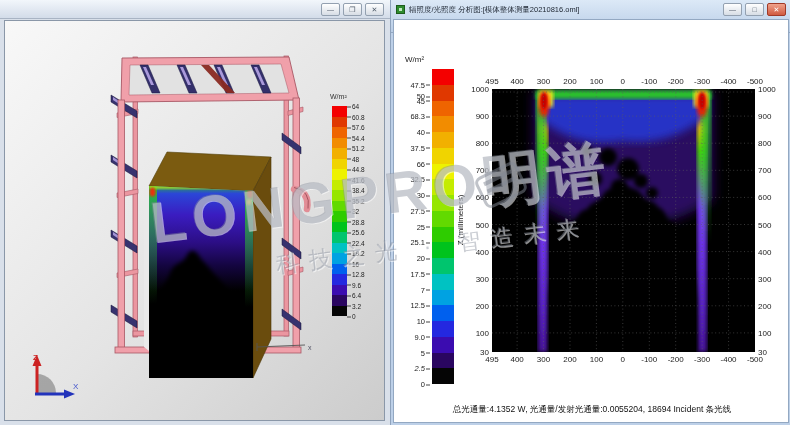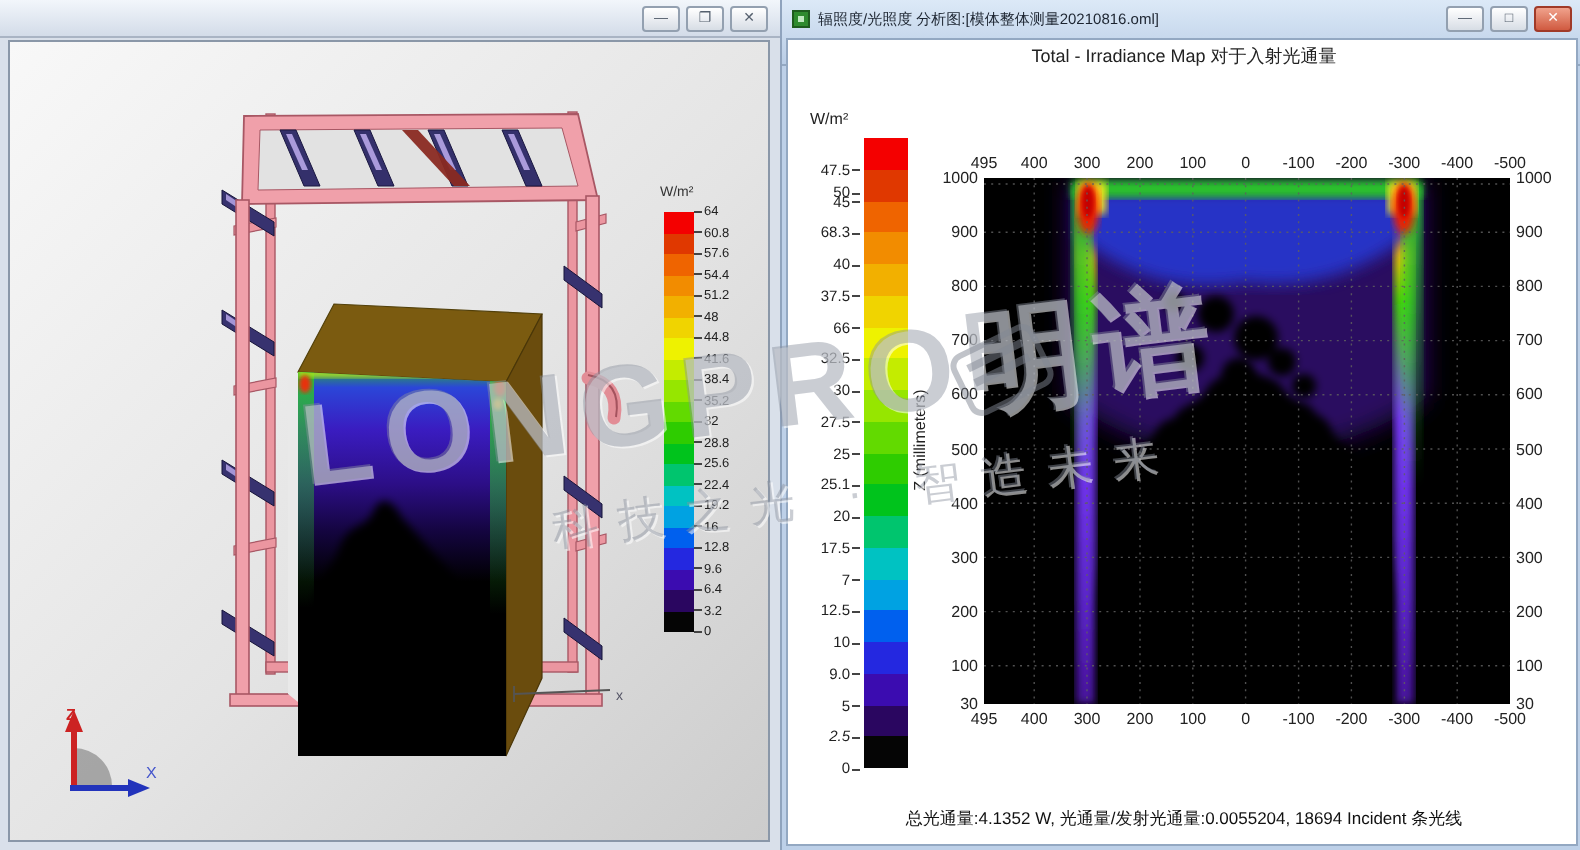--- a/index.html
+++ b/index.html
@@ -279,21 +279,20 @@
       <span class="rw-icon"></span>
       <span class="rw-title">辐照度/光照度 分析图:[模体整体测量20210816.oml]</span>
       <div class="winbtns">
         <button class="winbtn">—</button>
         <button class="winbtn">□</button>
         <button class="winbtn close-red">✕</button>
       </div>
     </div>
 
     <div class="rw-content">
-      <div class="chart-title">Total - Irradiance Map 对于入射光通量</div>
 
       <div class="rcb-title">W/m²</div>
       <div class="rcb">
         <div class="cb-ticks">
             <span class="cb-tick" style="top: 0%; margin-top: 27px;">50</span>
             <span class="cb-tick" style="top: 5%;">47.5</span>
             <span class="cb-tick" style="top: 10%;">45</span>
             <span class="cb-tick" style="top: 15%;">68.3</span>
             <span class="cb-tick" style="top: 20%;">40</span>
             <span class="cb-tick" style="top: 25%;">37.5</span>

